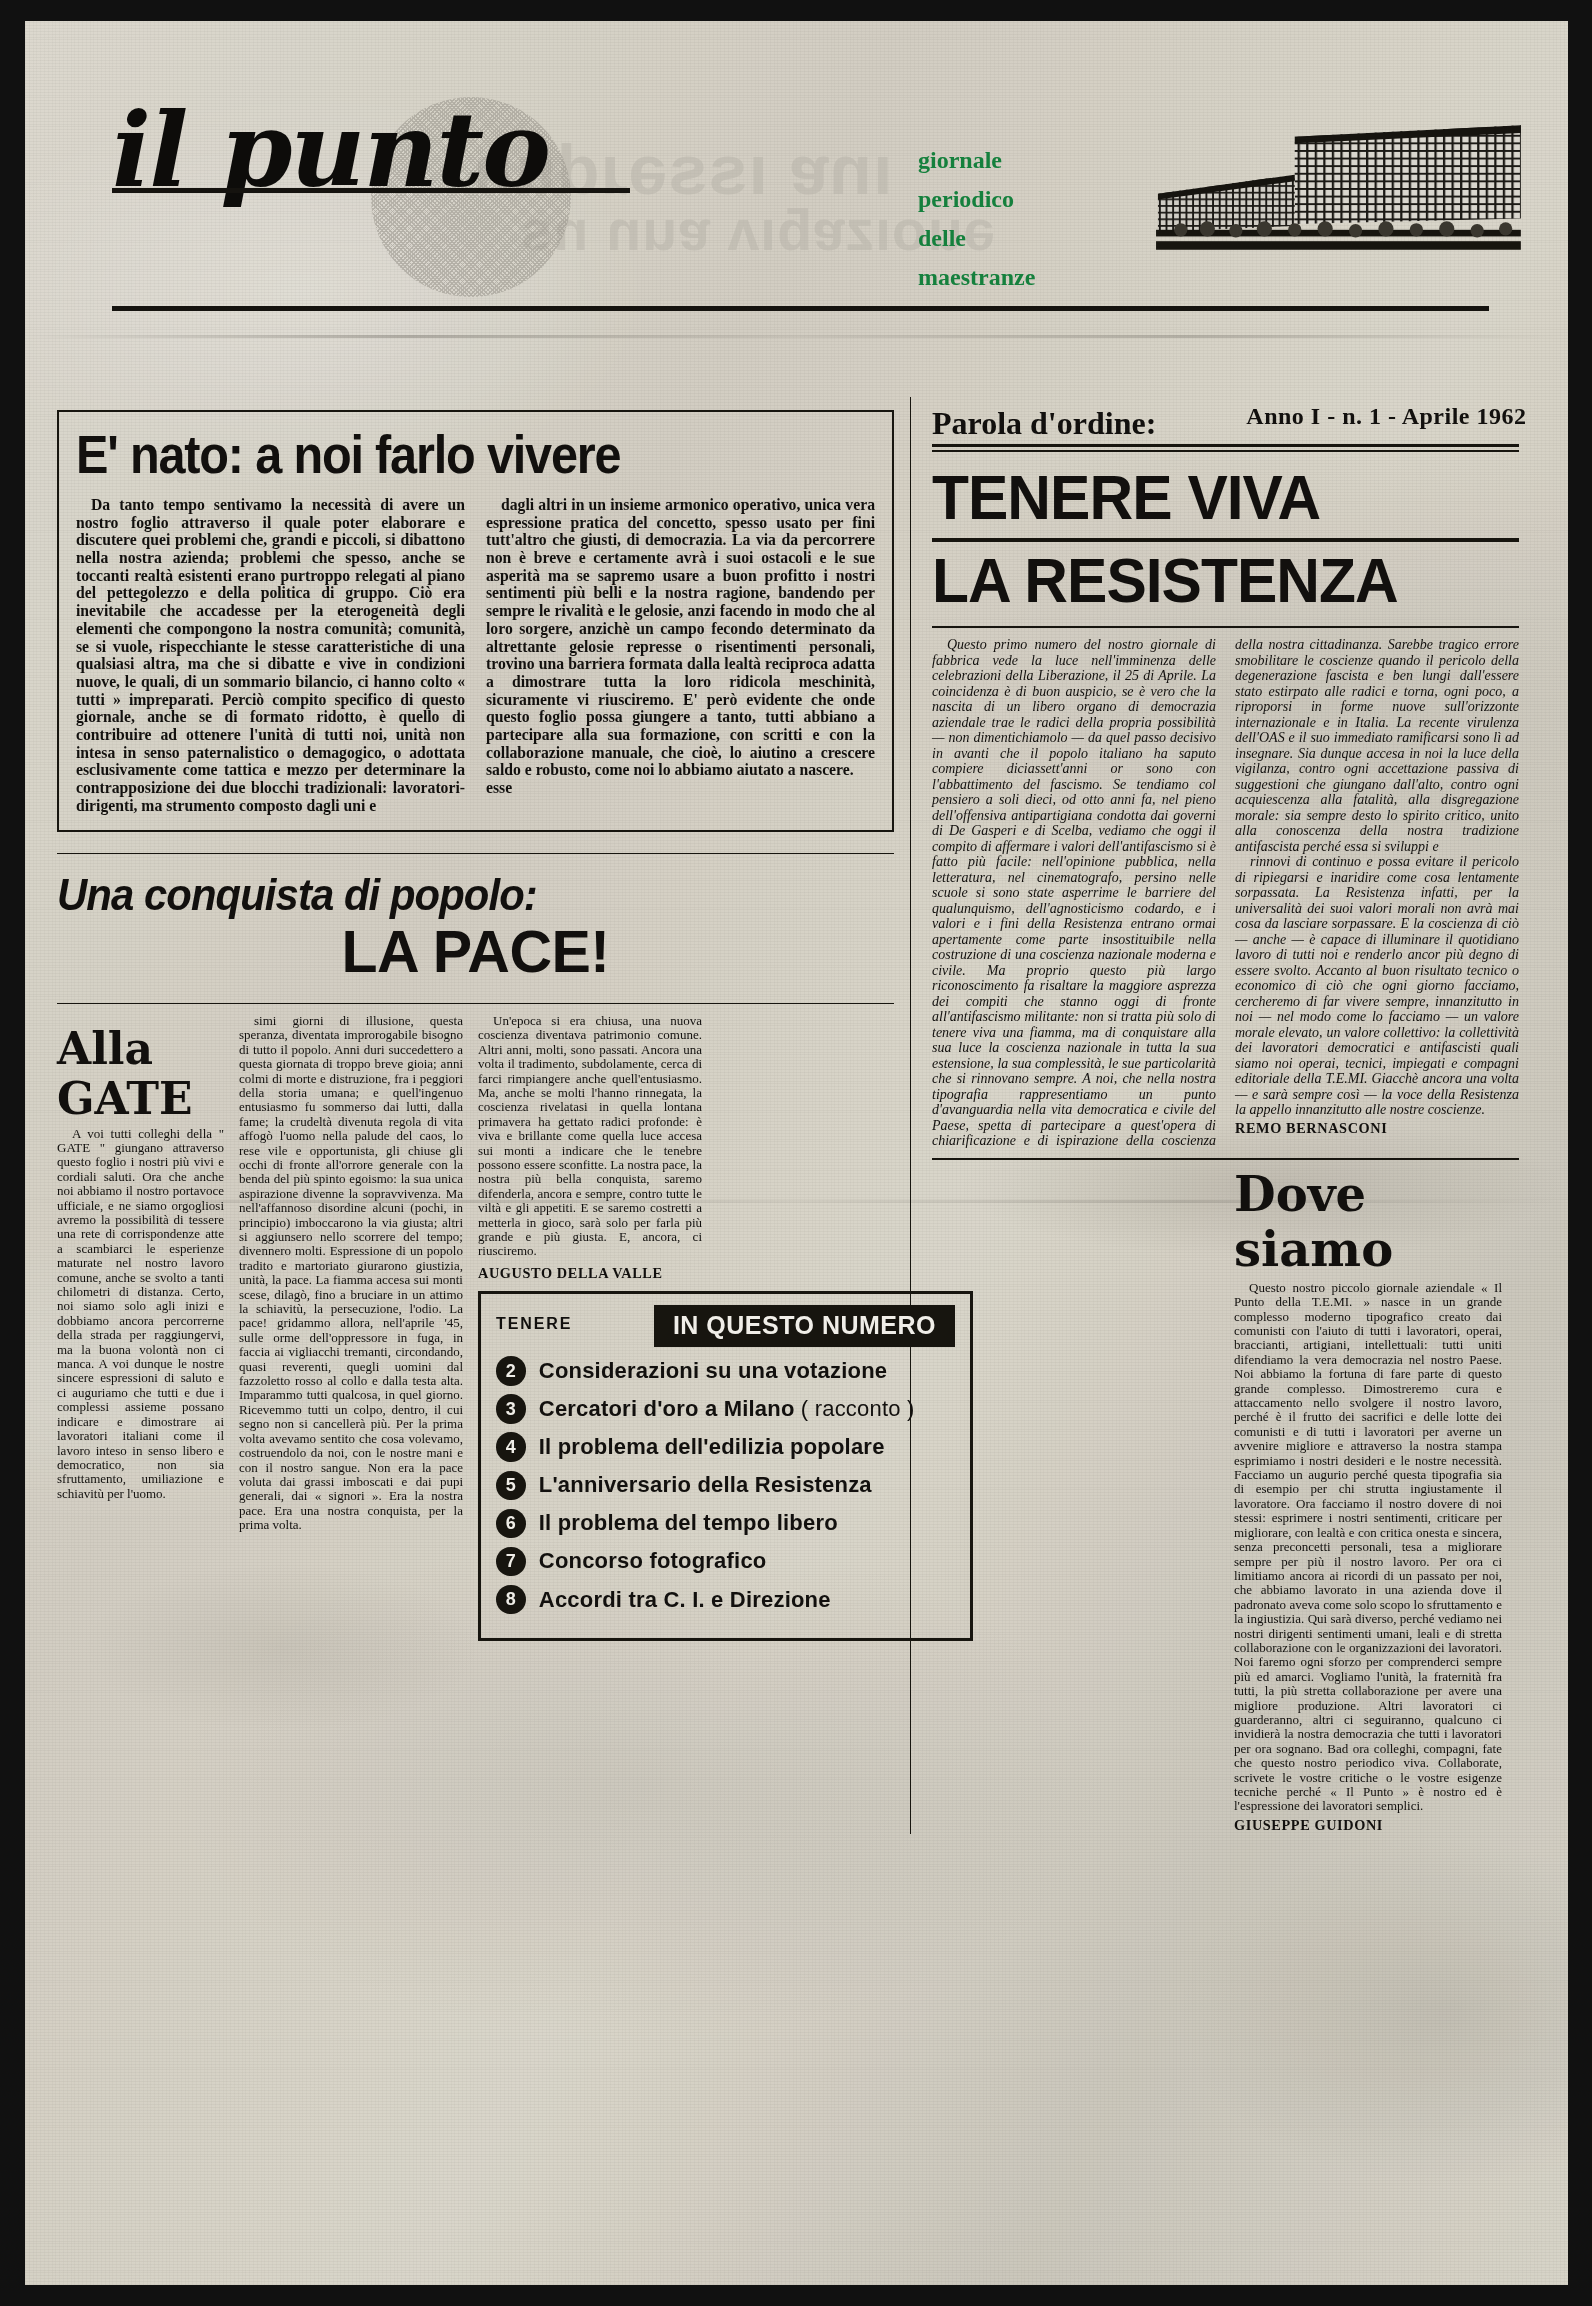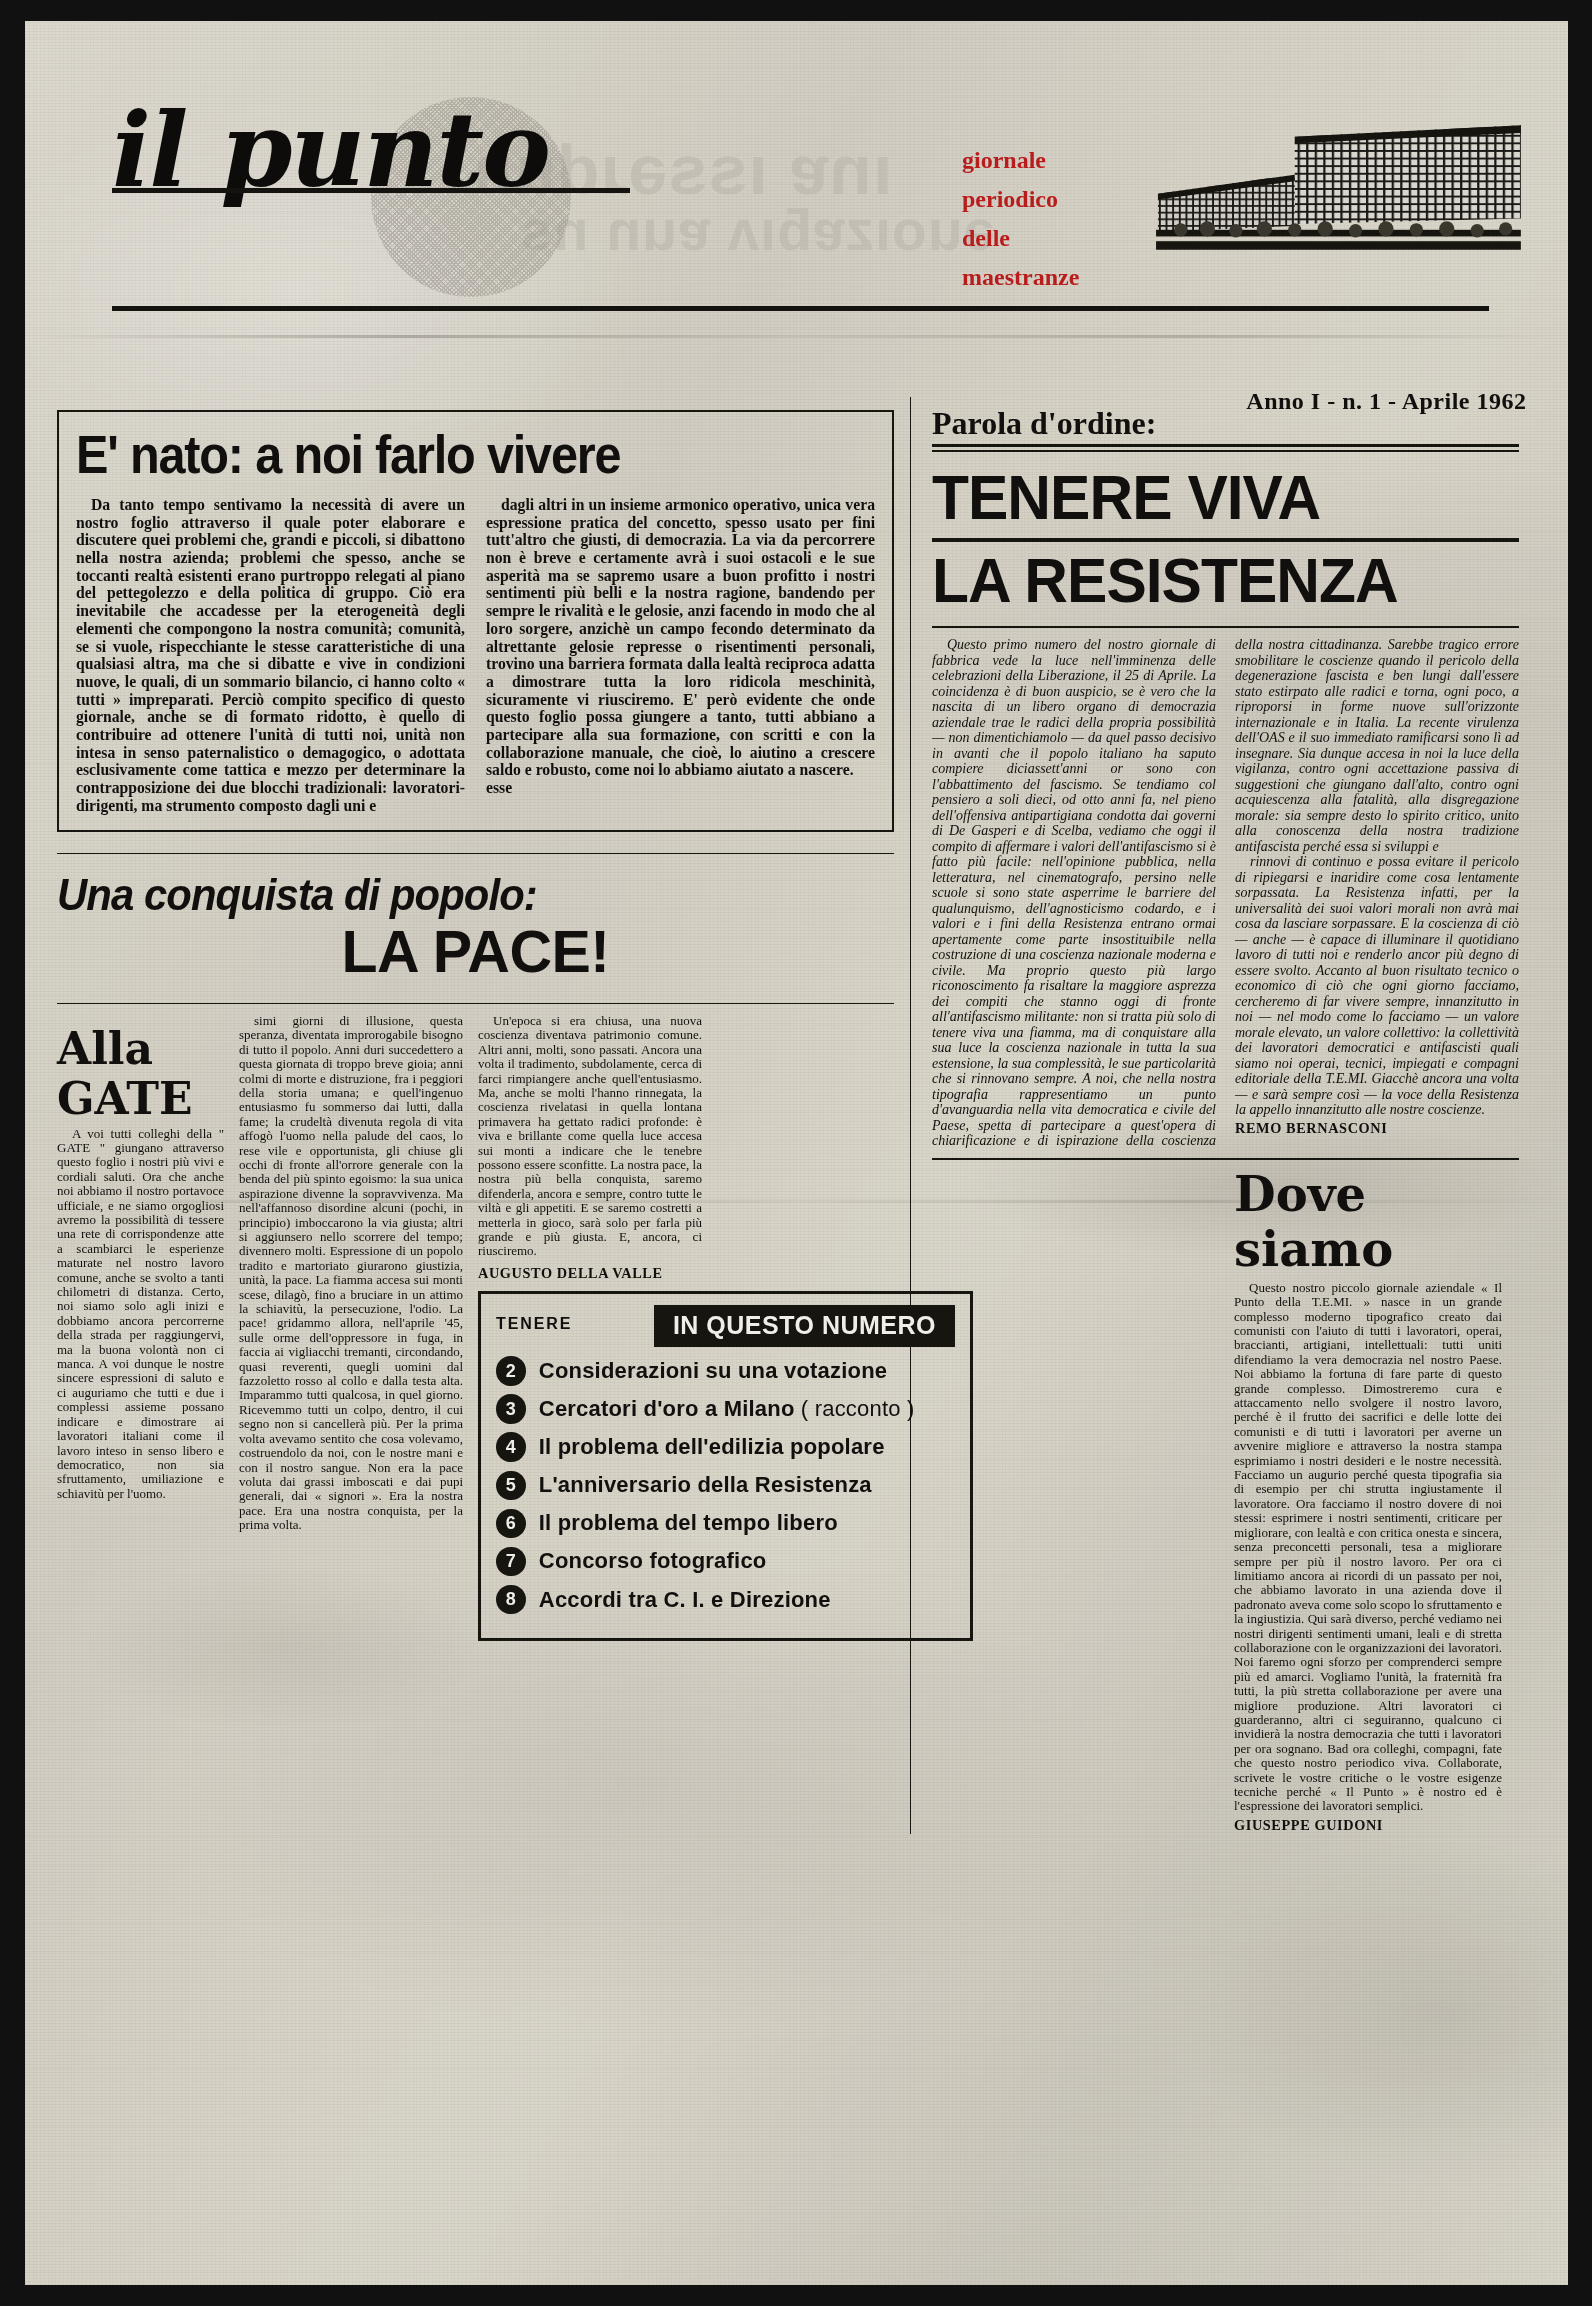--- a/index.html
+++ b/index.html
@@ -44,22 +44,22 @@
       font-weight:700;font-style:italic;color:#0d0c0a;letter-spacing:-1.9px;}
   .logo-l1{position:absolute;left:55px;top:68px;font-size:103px;}
   .logo-l2{position:absolute;left:107px;top:179px;font-size:103px;}
   .logo-dot{position:absolute;left:314px;top:76px;width:200px;height:200px;border-radius:50%;
       background:repeating-linear-gradient(45deg,#9a968d 0 1.3px,rgba(0,0,0,0) 1.3px 3px),
                  repeating-linear-gradient(-45deg,#9a968d 0 1.3px,rgba(0,0,0,0) 1.3px 3px);
       opacity:.55;}
   .rule-top{position:absolute;left:55px;top:167px;width:518px;height:4.8px;background:#15130f;}
   .rule-bot{position:absolute;left:55px;top:285px;width:1377px;height:4.8px;background:#15130f;}
   .sub{position:absolute;left:861px;top:120px;font-size:24px;line-height:39px;
-       font-weight:700;font-family:"Liberation Serif",serif;color:#b91c1c;margin-left:44px;}
-  .issue{position:absolute;right:9.5px;top:367px;font-size:24px;font-weight:700;letter-spacing:0.5px;}
+       font-weight:700;font-family:"Liberation Serif",serif;color:#15803d;}
+  .issue{position:absolute;right:9.5px;top:382px;font-size:24px;font-weight:700;letter-spacing:0.5px;}
 
   
   .factory{position:absolute;right:13.3px;top:91px;width:371px;height:152px;}
 
   
   .grid{position:relative;display:flex;gap:16px;}
   .left{width:837px;}
   .right{width:609px;padding-left:21px;border-left:1.9px solid #17150f;box-sizing:border-box;}
 
   

